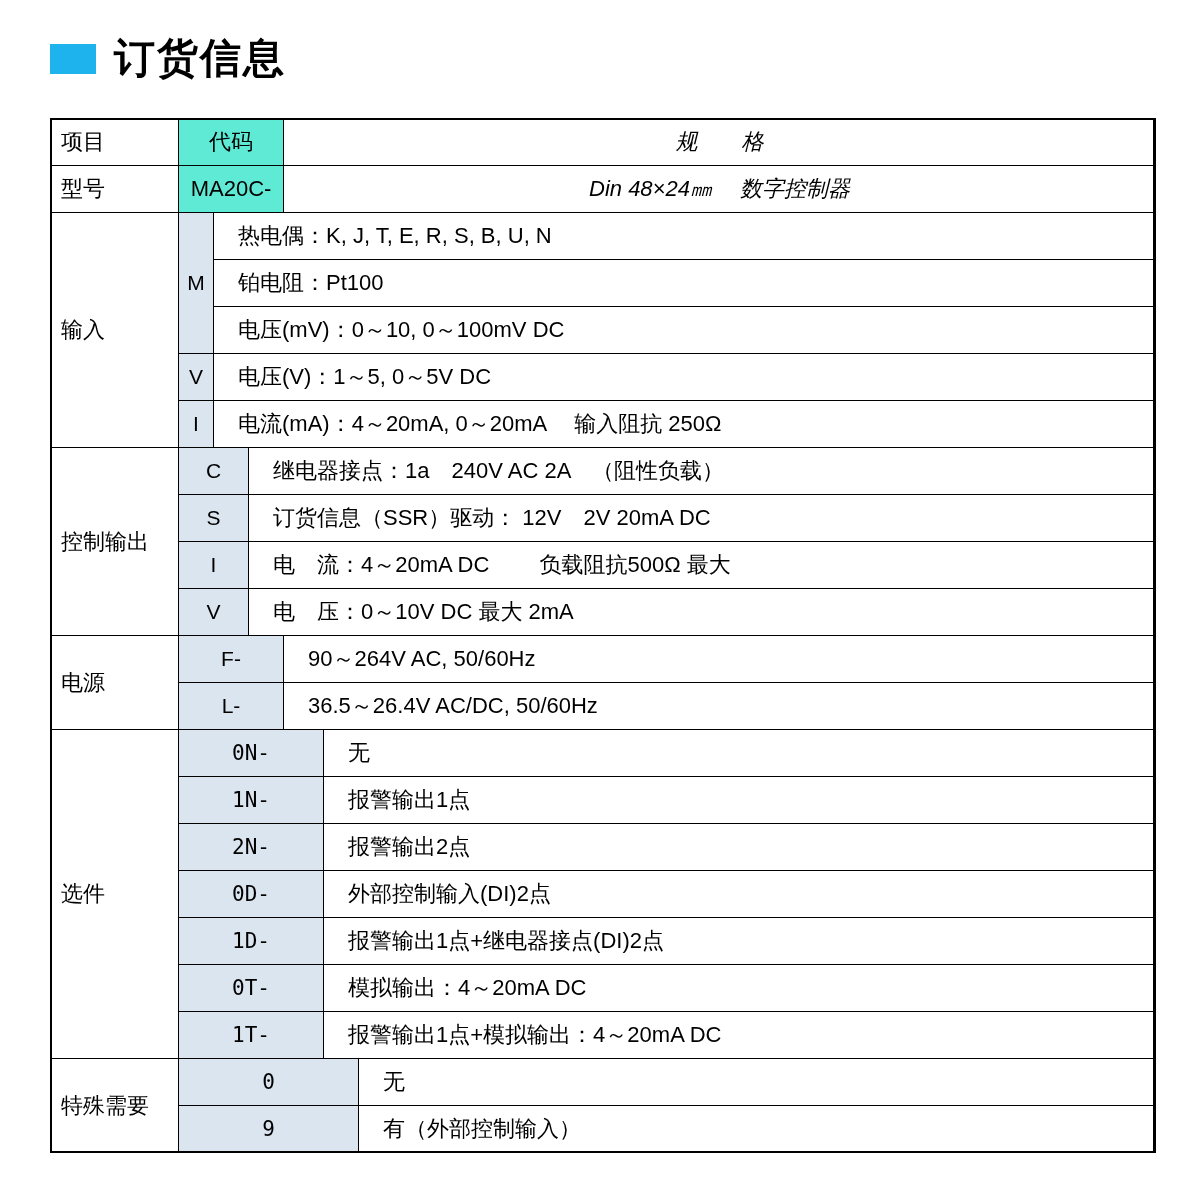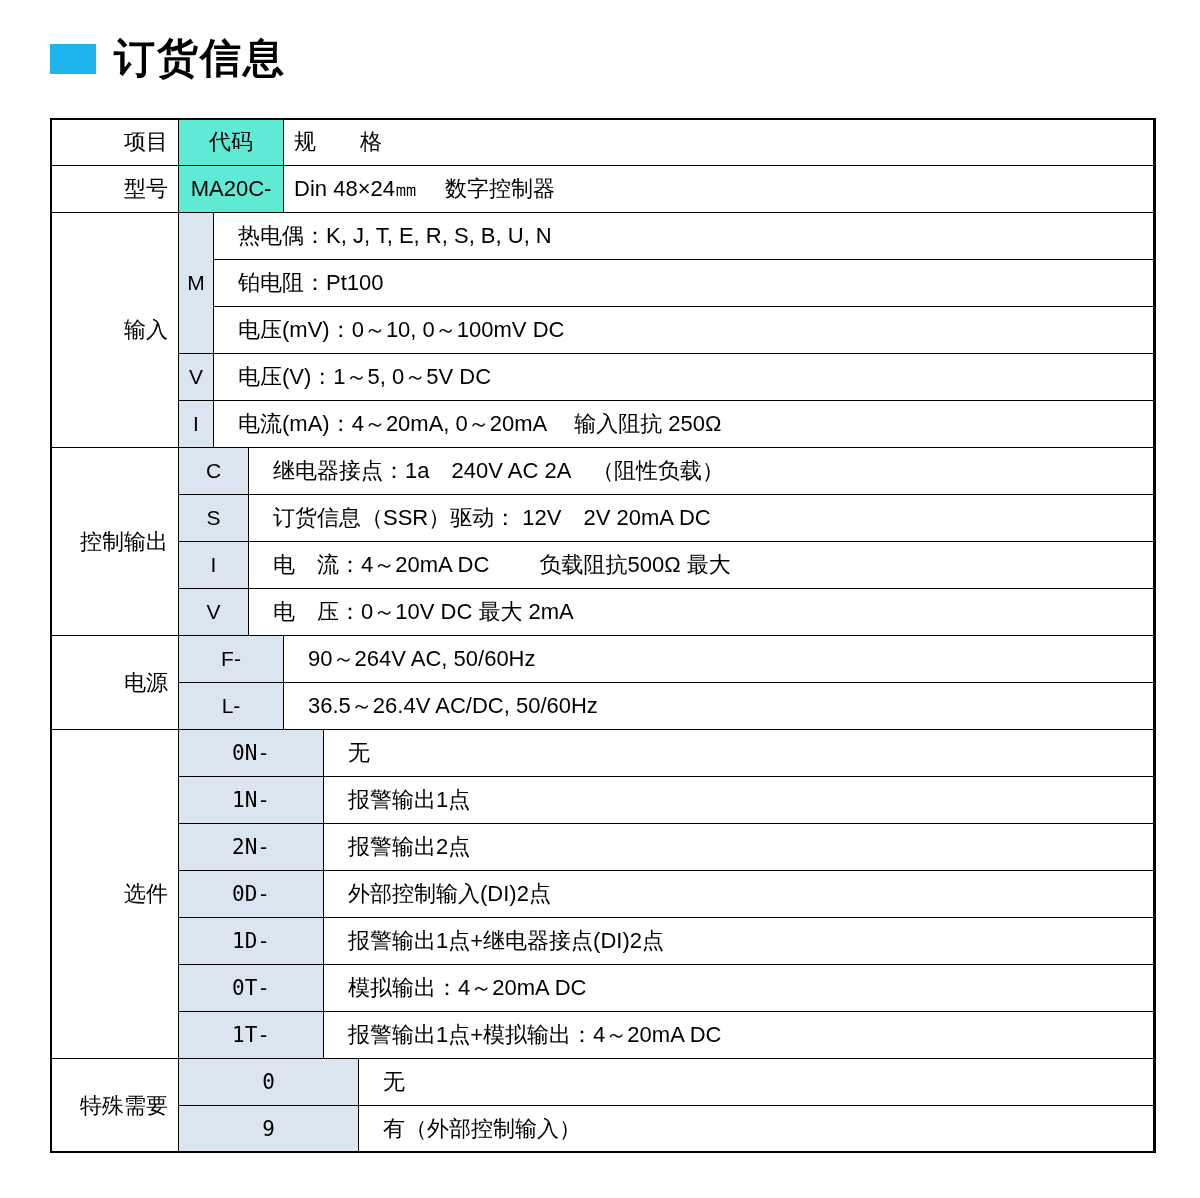--- a/index.html
+++ b/index.html
@@ -66,31 +66,32 @@
     text-align: center;
     font-size: 21px;
     padding: 0 4px;
   }
   .order-table td.codehdr {
     background: #5eead4;
     text-align: center;
     font-size: 22px;
   }
   .order-table td.item {
-    text-align: right;
+    text-align: left;
     font-size: 22px;
   }
   .order-table td.spec {
     text-align: left;
     font-size: 22px;
     padding-left: 24px;
   }
   .order-table td.spec-center {
-    text-align: left;
-    font-size: 22px;
+    text-align: center;
+    font-size: 22px;
+    font-style: italic;
   }
   .outer-border {
     position: absolute;
     left: 50px;
     top: 118px;
     width: 1105px;
     pointer-events: none;
     border: 2px solid #000;
     box-sizing: border-box;
   }

